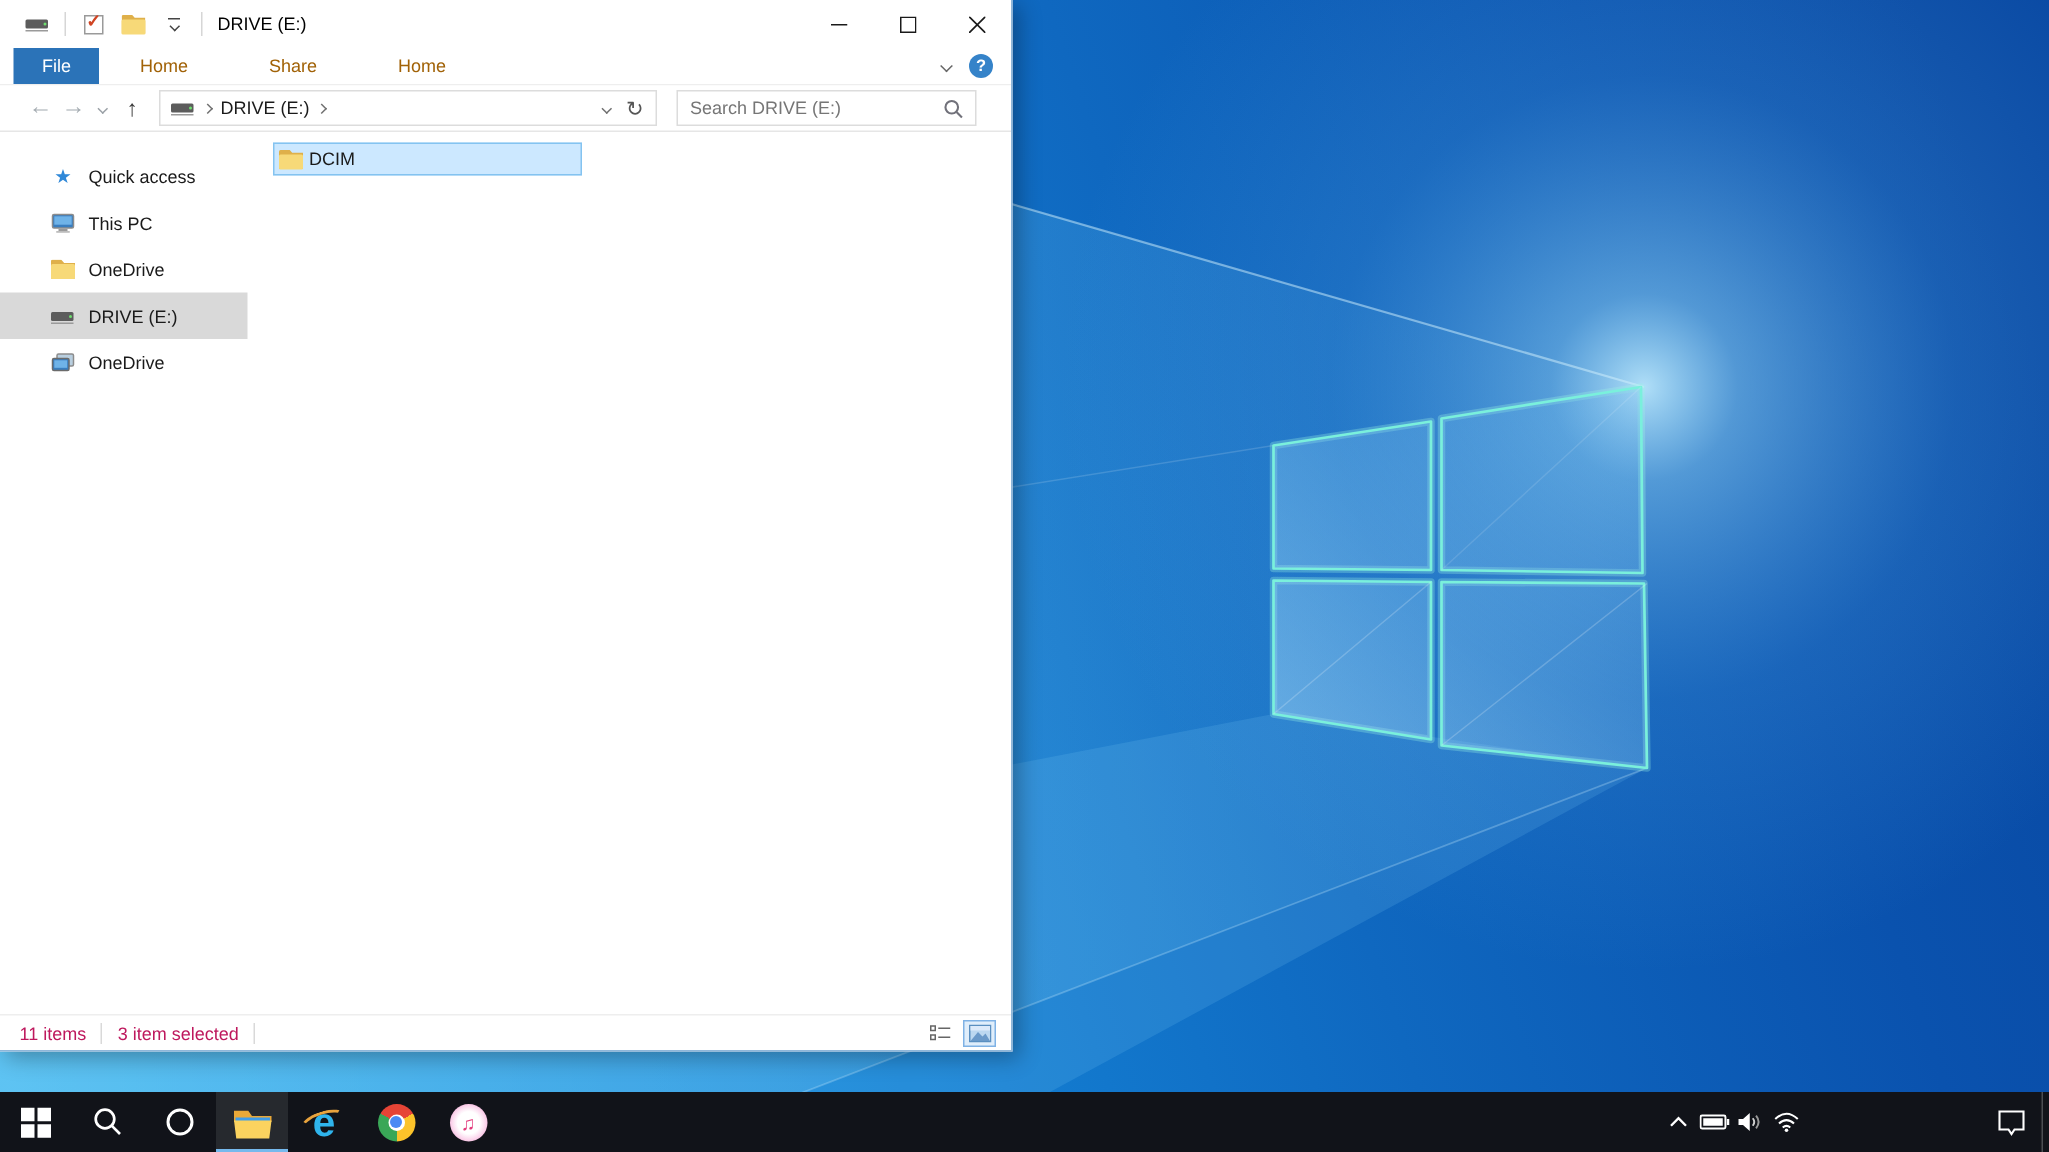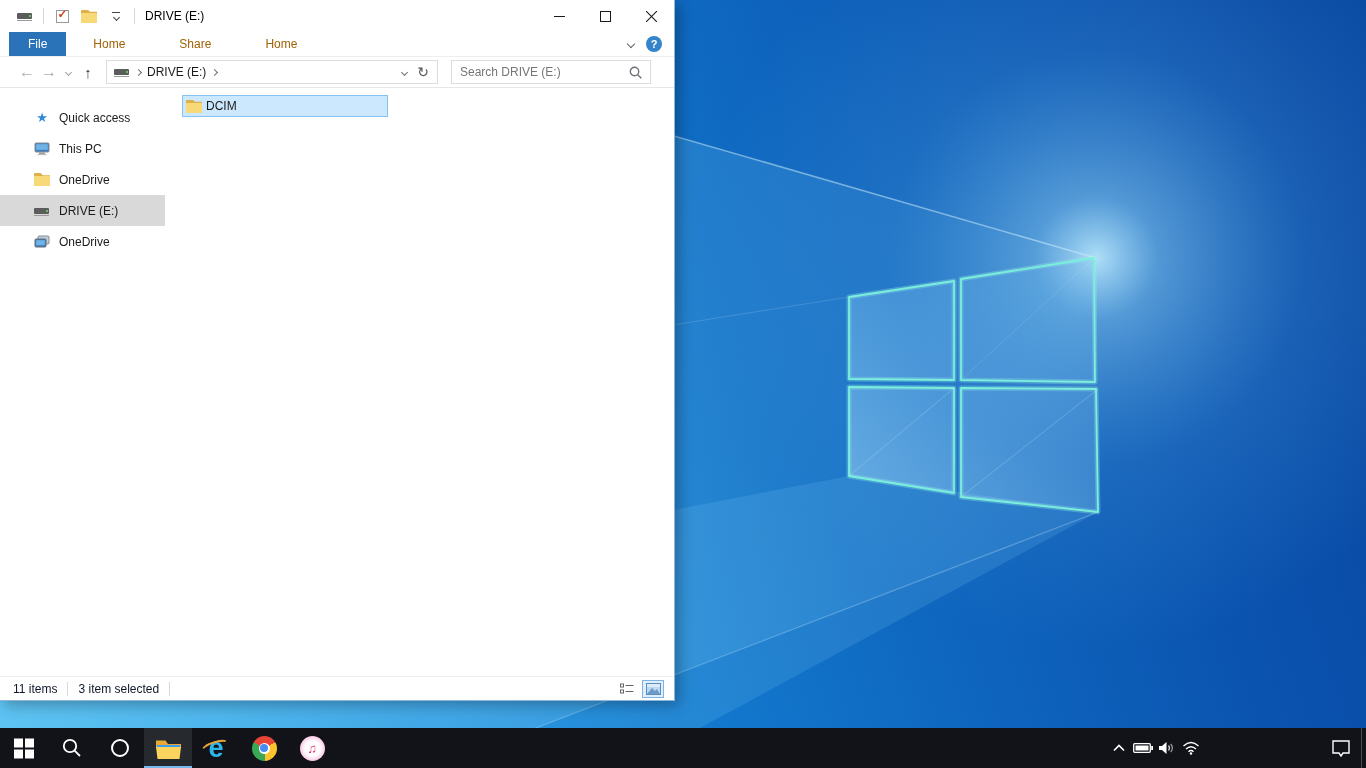--- a/index.html
+++ b/index.html
@@ -72,21 +72,21 @@
   .side-item.selected { background:var(--sideSel); }
   .side-icon { width:16px; height:14px; display:flex; align-items:center; justify-content:center; flex:none; }
   .star { color:#2f88d8; font-size:13px; line-height:1; }
 
   .content { flex:1; padding:7px 0 0 17px; }
   .file-item { width:206px; height:22px; display:flex; align-items:center; gap:4px; padding-left:3px;
                background:var(--selFill); border:1px solid var(--selBorder); }
 
   
   .statusbar { height:24px; border-top:1px solid #eeeeee; display:flex; align-items:center; padding:0 10px 0 13px; background:#fff; flex:none; }
-  .status-text { color:#0f172a; }
+  .status-text { color:#be185d; }
   .status-sep { width:1px; height:14px; background:#d9d9d9; margin:0 10px; }
   .status-views { margin-left:auto; display:flex; gap:4px; }
   .view-btn { width:22px; height:18px; display:flex; align-items:center; justify-content:center; border:1px solid transparent; }
   .view-btn.active { background:#e0eefb; border-color:#7fb2e5; }
 
   
   .taskbar { position:absolute; left:0; top:728px; width:1366px; height:40px; background:var(--taskbarBg); display:flex; align-items:stretch; }
   .tb-btn { width:48px; display:flex; align-items:center; justify-content:center; position:relative; }
   .tb-btn.active { background:#26292e; }
   .tb-btn.active::after { content:""; position:absolute; left:0; bottom:0; width:100%; height:2px; background:var(--tbUnderline); }

